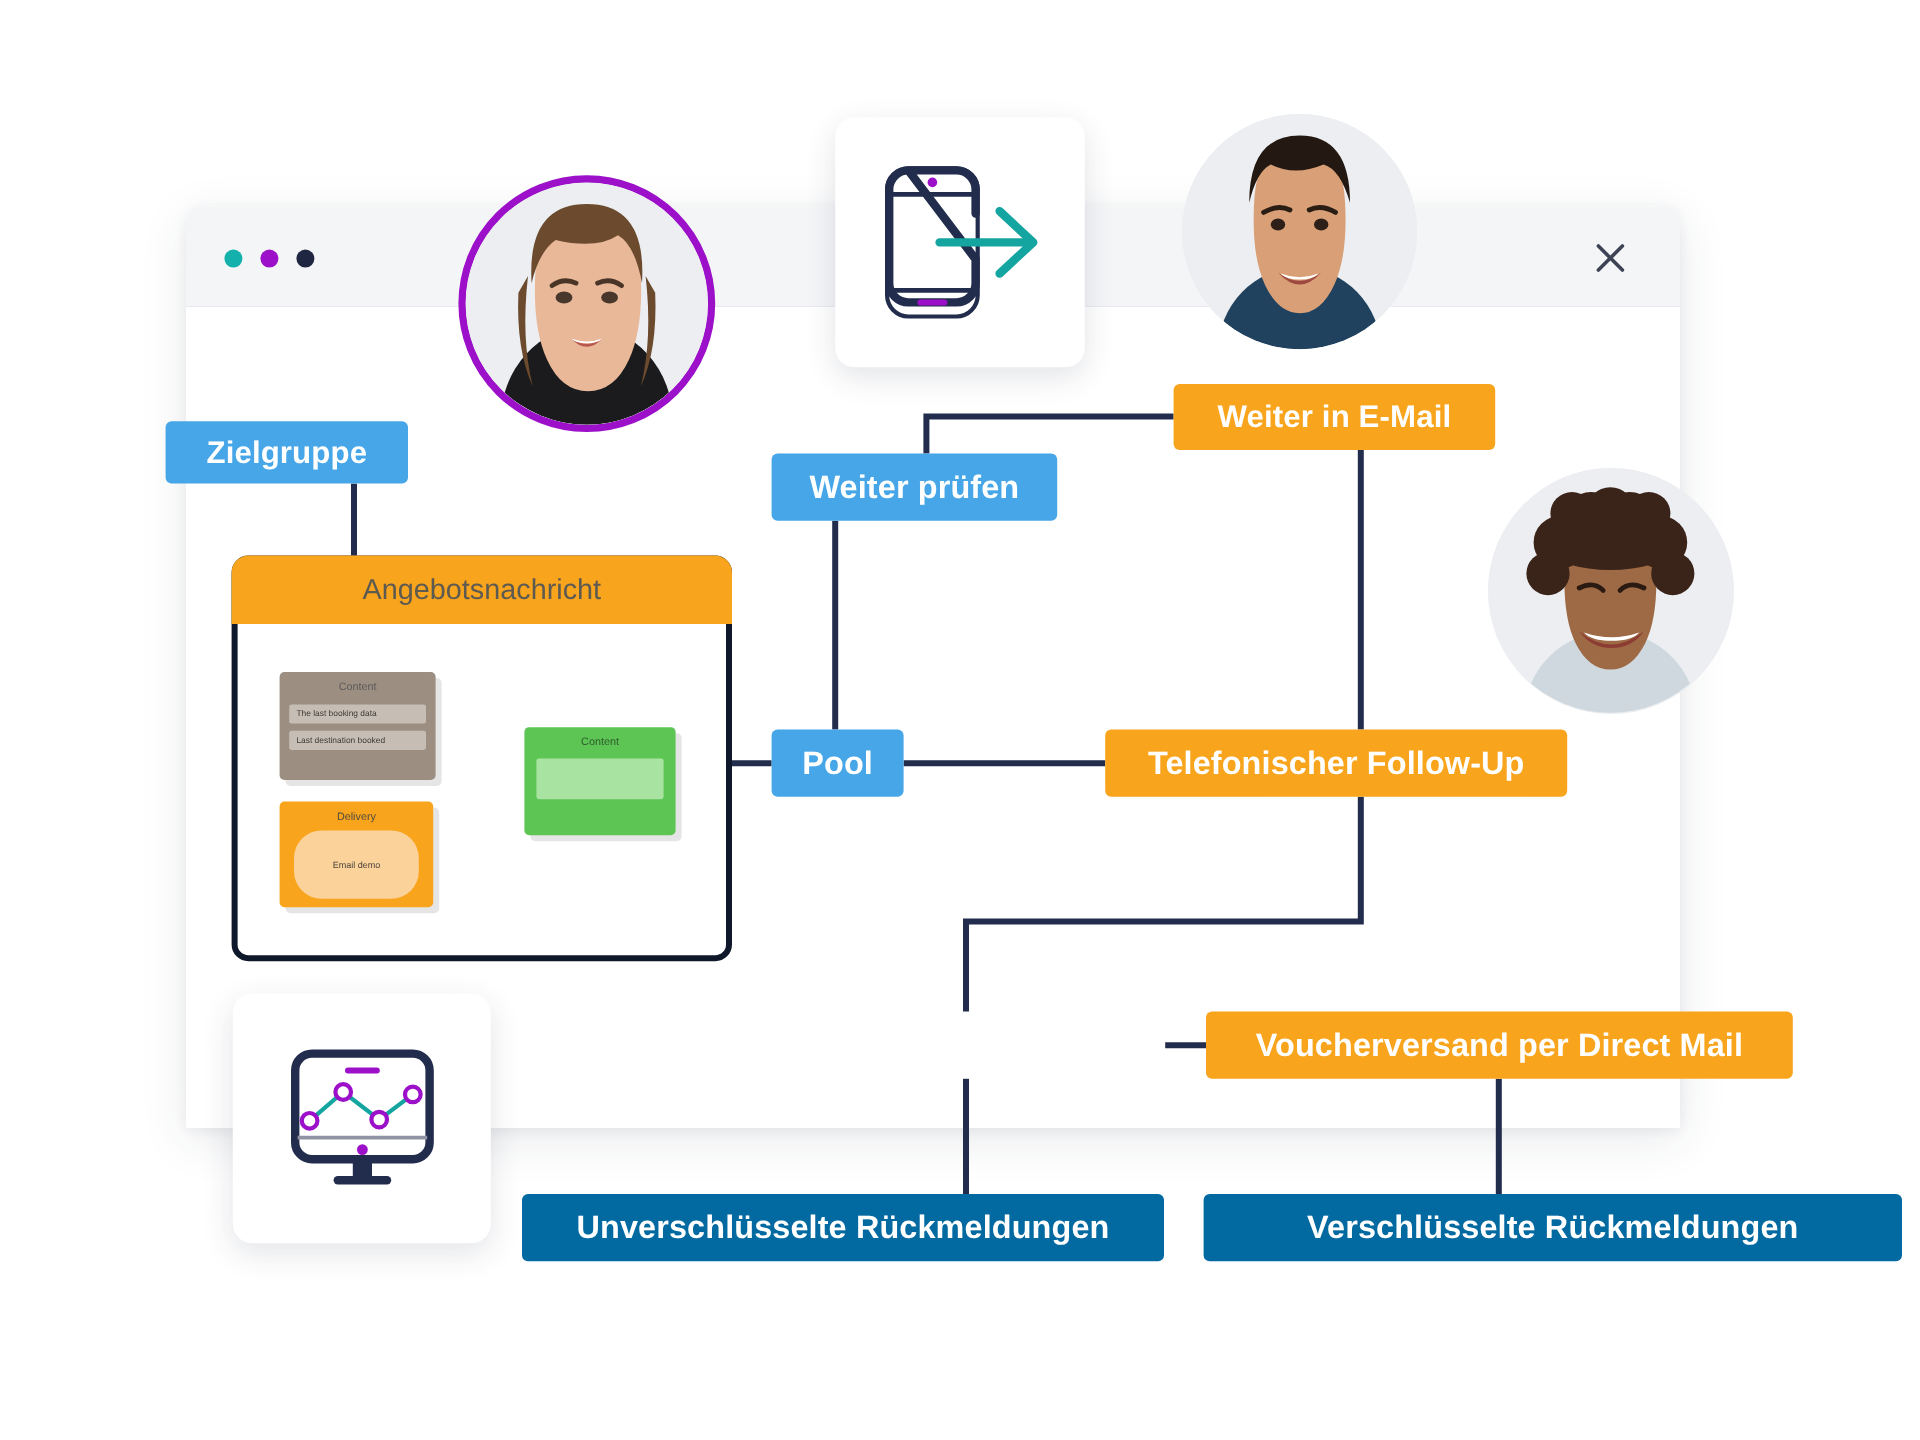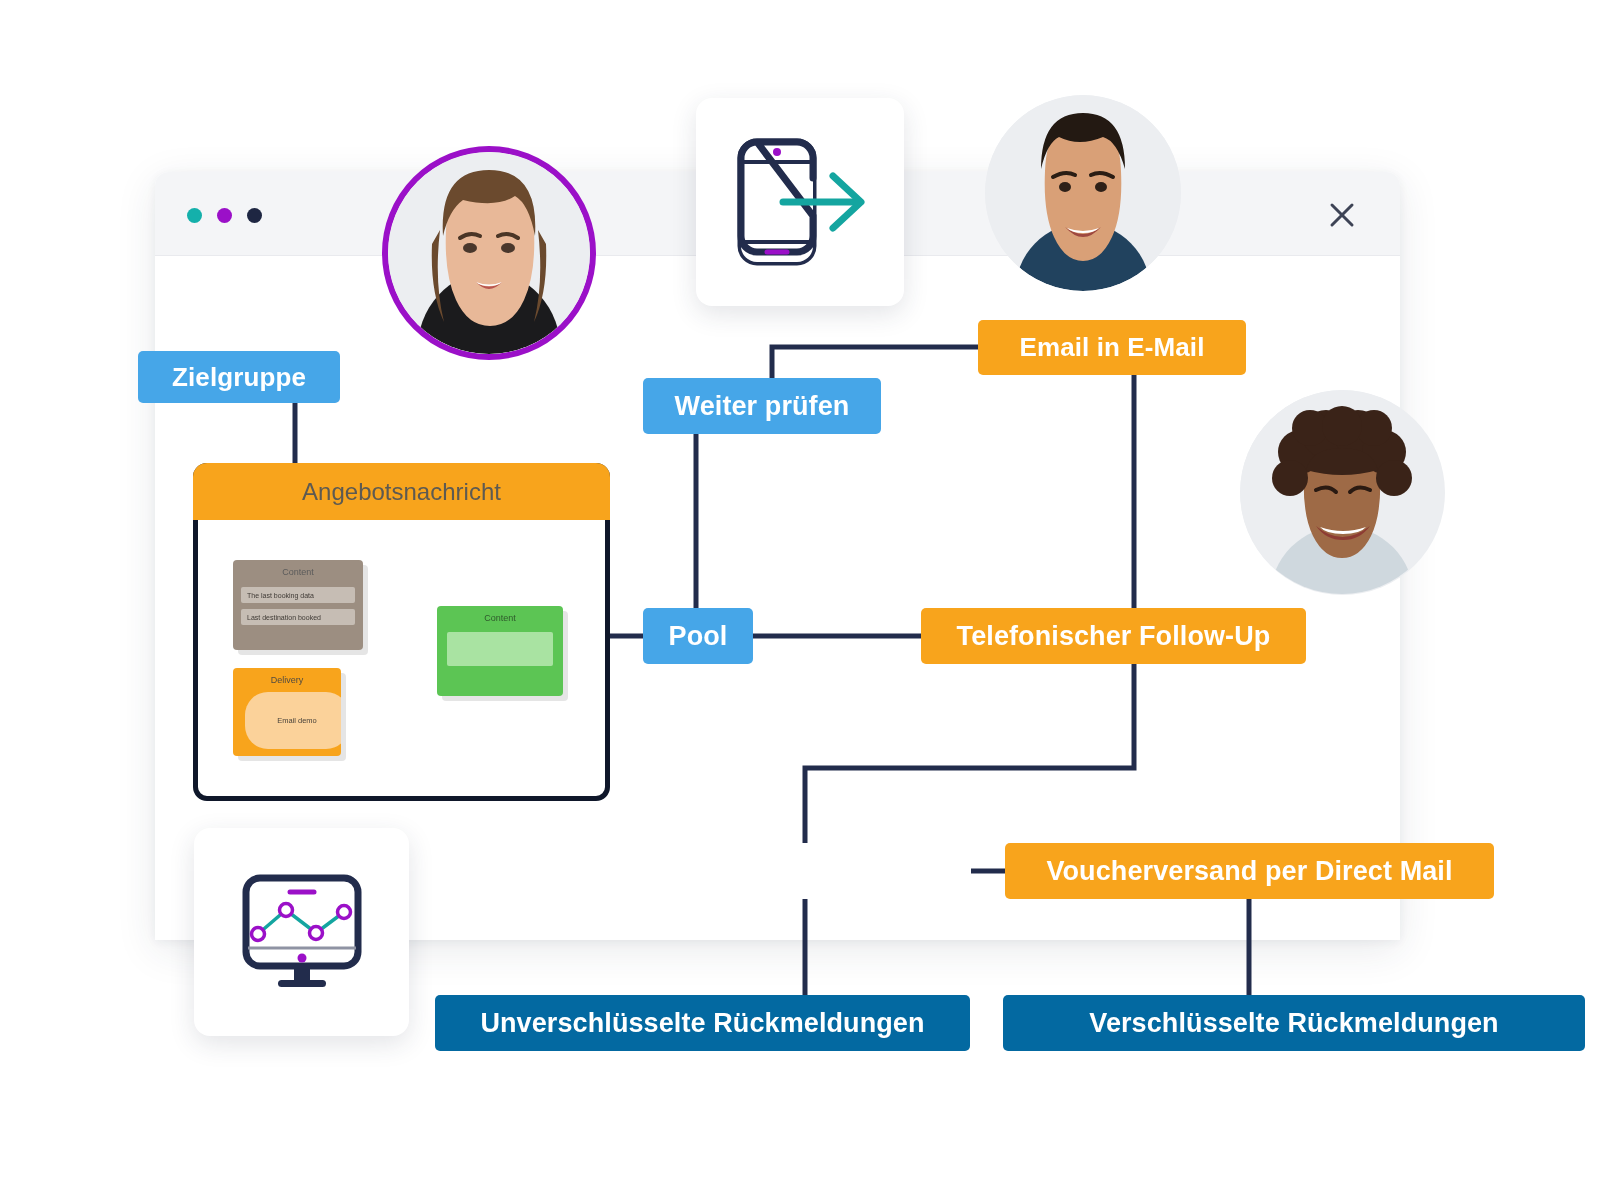--- a/index.html
+++ b/index.html
@@ -91,21 +91,21 @@
   .n-content .row {
     position: absolute; left: 8px; width: 114px; height: 16px;
     background: #c6bdb4; border-radius: 2px;
     font-size: 7px; color: #3f3a35; display: flex; align-items: center;
     padding-left: 6px; overflow: hidden; white-space: nowrap;
   }
   .n-content .row.r0 { top: 27px; }
   .n-content .row.r1 { top: 49px; }
 
   
-  .n-delivery { left: 35px; top: 200px; width: 108px; height: 88px; }
+  .n-delivery { left: 35px; top: 200px; width: 128px; height: 88px; }
   .n-delivery .body { background: #f8a41c; }
   .n-delivery .inner {
     position: absolute; left: 12px; top: 24px; width: 104px; height: 57px;
     background: #fbd29a; border-radius: 23px;
     display: flex; align-items: center; justify-content: center;
     font-size: 7.5px; color: #4a443b;
   }
   .n-delivery .cap { color: #514b41; }
 
   
@@ -211,21 +211,21 @@
         <div class="cap">Content</div>
         <div class="strip"></div>
       </div>
     </div>
   </div>
 
   <div class="badge blue" style="left:138px;top:351px;width:202px;height:52px;font-size:26px;">Zielgruppe</div>
 
   <div class="badge blue" style="left:643px;top:378px;width:238px;height:56px;font-size:27px;">Weiter prüfen</div>
 
-  <div class="badge orange" style="left:978px;top:320px;width:268px;height:55px;font-size:26px;">Email in E-Mail</div>
+  <div class="badge orange" style="left:978px;top:320px;width:268px;height:55px;font-size:26px;">Weiter in E-Mail</div>
 
   <div class="badge blue" style="left:643px;top:608px;width:110px;height:56px;font-size:27px;">Pool</div>
 
   <div class="badge orange" style="left:921px;top:608px;width:385px;height:56px;font-size:27px;">Telefonischer Follow-Up</div>
 
 
   <div class="badge orange" style="left:1005px;top:843px;width:489px;height:56px;font-size:27px;text-align:center;">Voucherversand per Direct Mail</div>
 
   <div class="badge navy" style="left:435px;top:995px;width:535px;height:56px;font-size:27px;">Unverschlüsselte Rückmeldungen</div>
 

